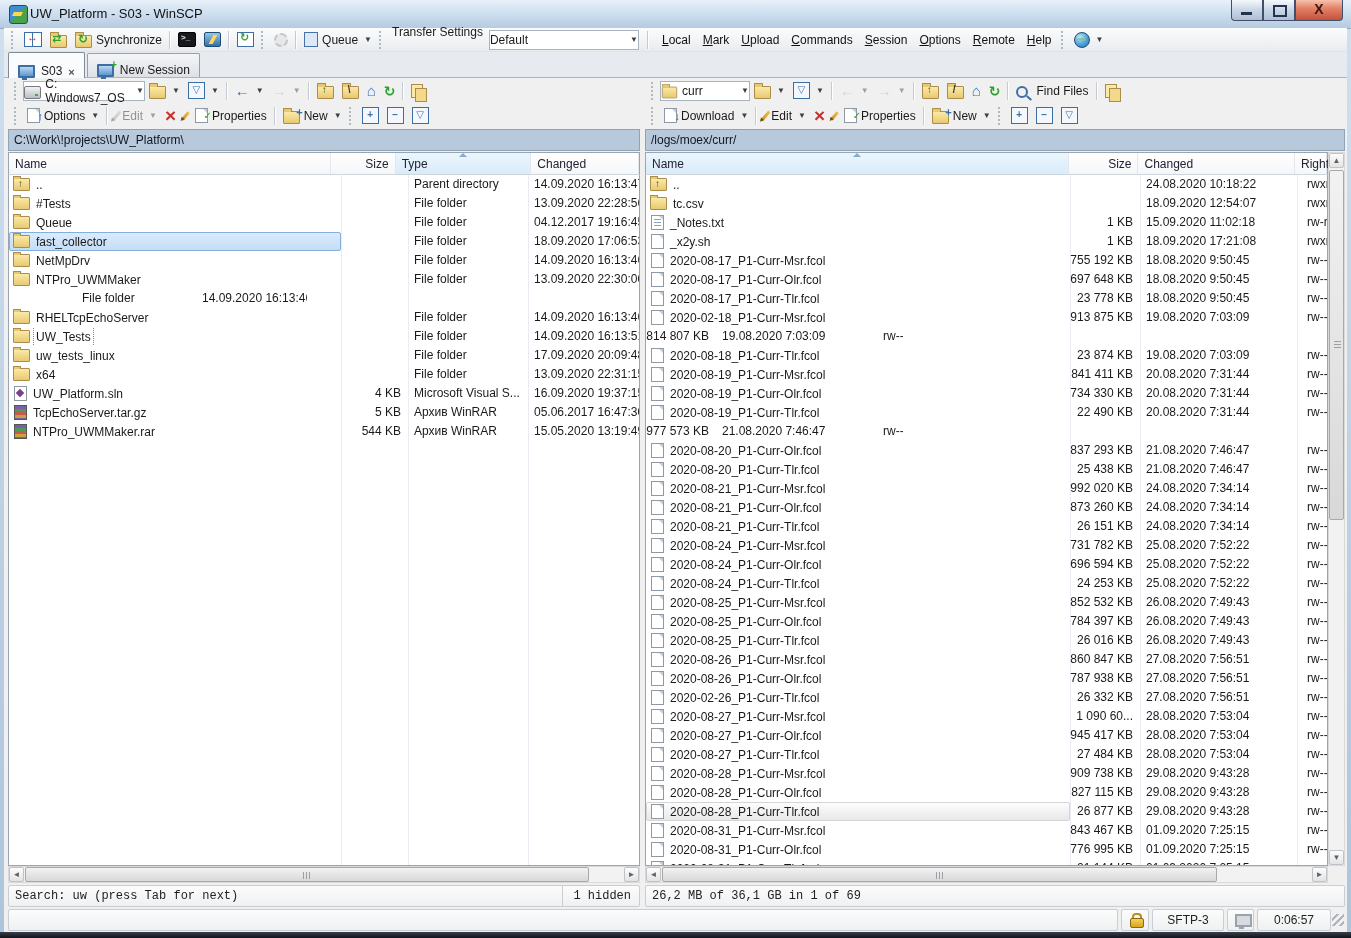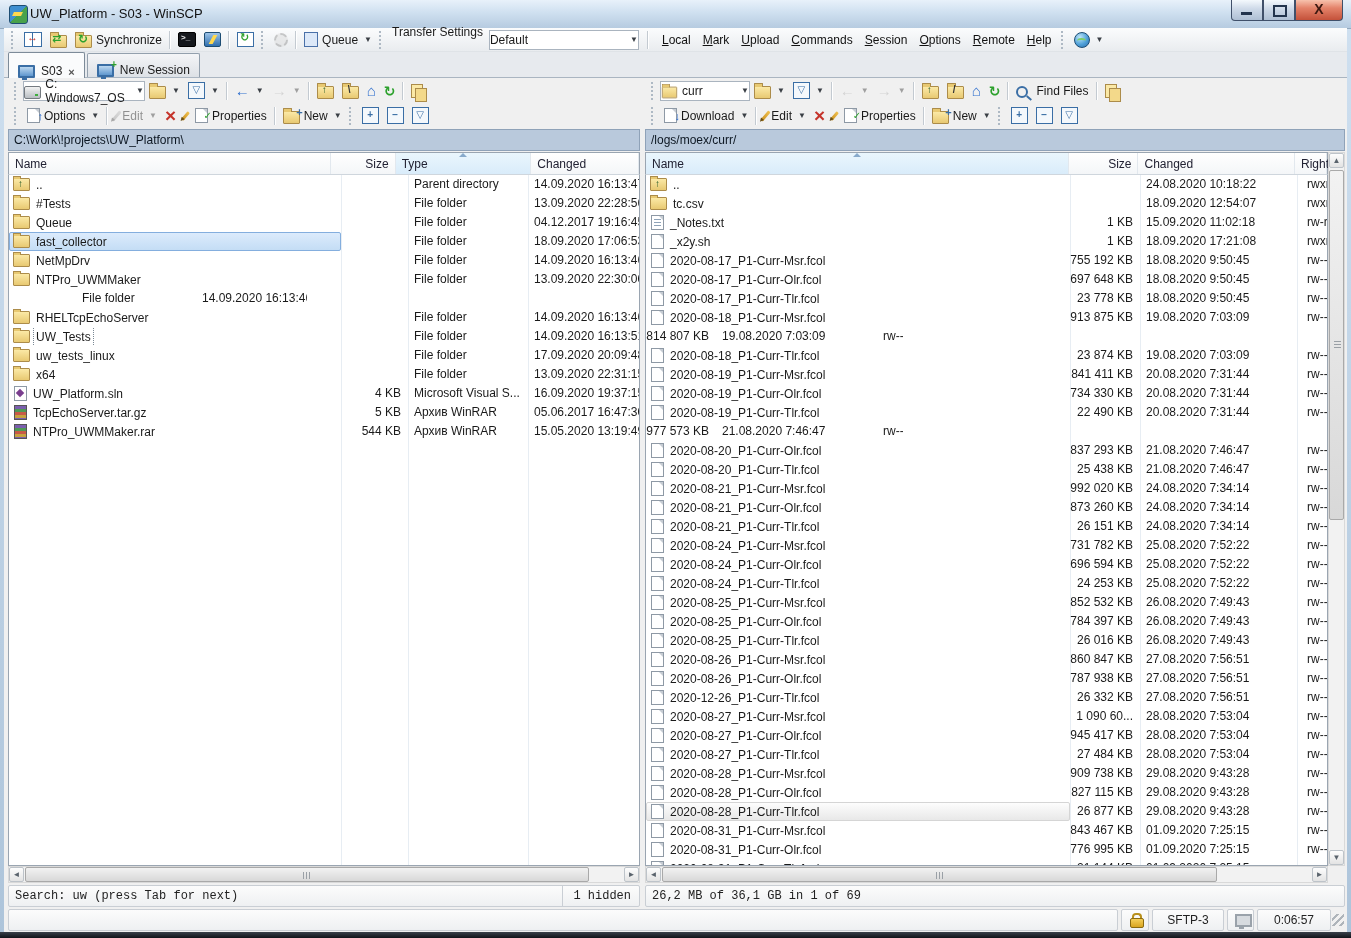--- a/index.html
+++ b/index.html
@@ -645,21 +645,21 @@
               <span class="ficon file"></span>
               <span class="txt">2020-08-17_P1-Curr-Tlr.fcol</span>
             </div>
             <div class="cell rc-size num">23 778 KB</div>
             <div class="cell rc-changed pad">18.08.2020 9:50:45</div>
             <div class="cell rc-rights">rw---</div>
           </div>
           <div class="frow">
             <div class="cell rc-name c-name">
               <span class="ficon file"></span>
-              <span class="txt">2020-08-18_P1-Curr-Msr.fcol</span>
+              <span class="txt">2020-02-18_P1-Curr-Msr.fcol</span>
             </div>
             <div class="cell rc-size num">913 875 KB</div>
             <div class="cell rc-changed pad">19.08.2020 7:03:09</div>
             <div class="cell rc-rights">rw---</div>
           </div>
           <div class="frow">
             <div class="cell rc-size num">814 807 KB</div>
             <div class="cell rc-changed pad">19.08.2020 7:03:09</div>
             <div class="cell rc-rights">rw---</div>
           </div>
@@ -817,21 +817,21 @@
               <span class="ficon file"></span>
               <span class="txt">2020-08-26_P1-Curr-Olr.fcol</span>
             </div>
             <div class="cell rc-size num">787 938 KB</div>
             <div class="cell rc-changed pad">27.08.2020 7:56:51</div>
             <div class="cell rc-rights">rw---</div>
           </div>
           <div class="frow">
             <div class="cell rc-name c-name">
               <span class="ficon file"></span>
-              <span class="txt">2020-12-26_P1-Curr-Tlr.fcol</span>
+              <span class="txt">2020-02-26_P1-Curr-Tlr.fcol</span>
             </div>
             <div class="cell rc-size num">26 332 KB</div>
             <div class="cell rc-changed pad">27.08.2020 7:56:51</div>
             <div class="cell rc-rights">rw---</div>
           </div>
           <div class="frow">
             <div class="cell rc-name c-name">
               <span class="ficon file"></span>
               <span class="txt">2020-08-27_P1-Curr-Msr.fcol</span>
             </div>

